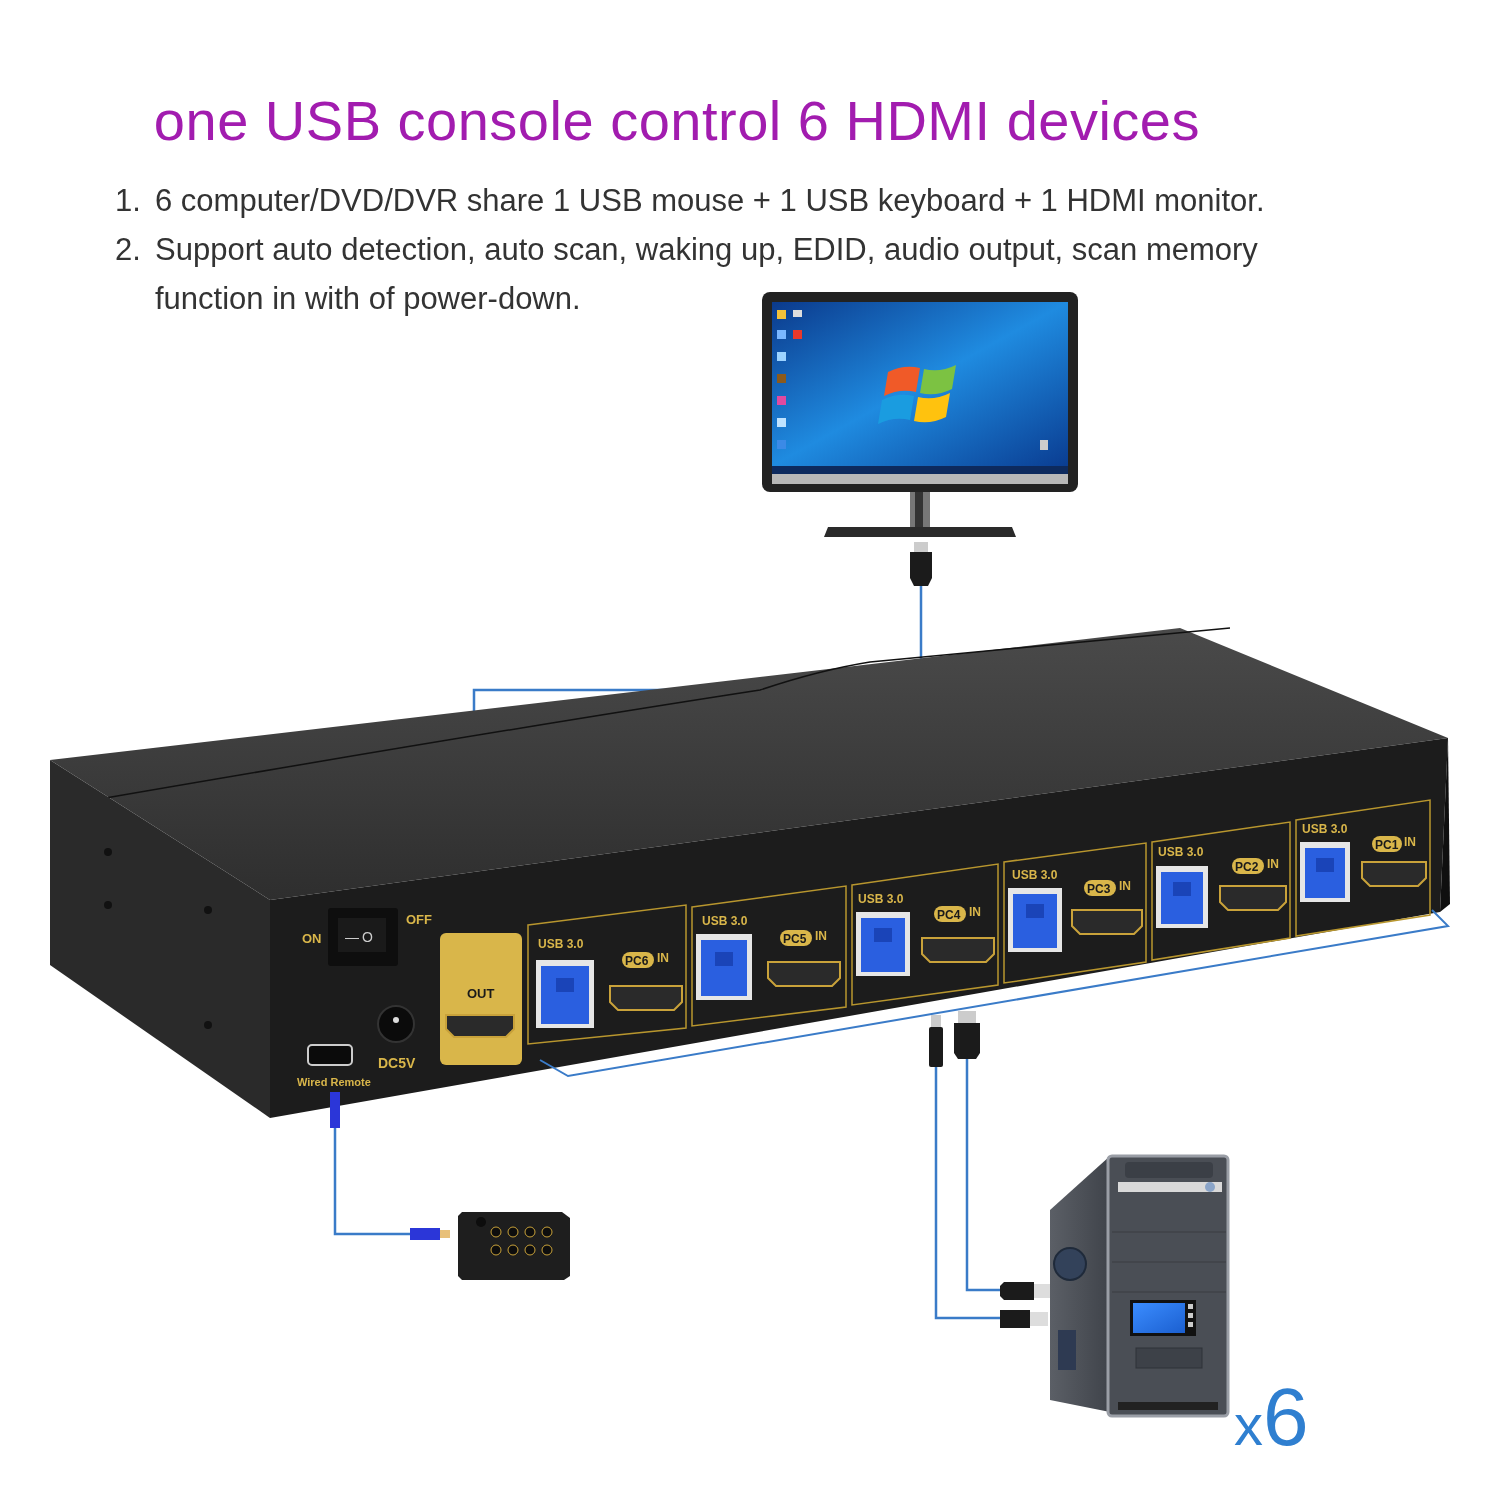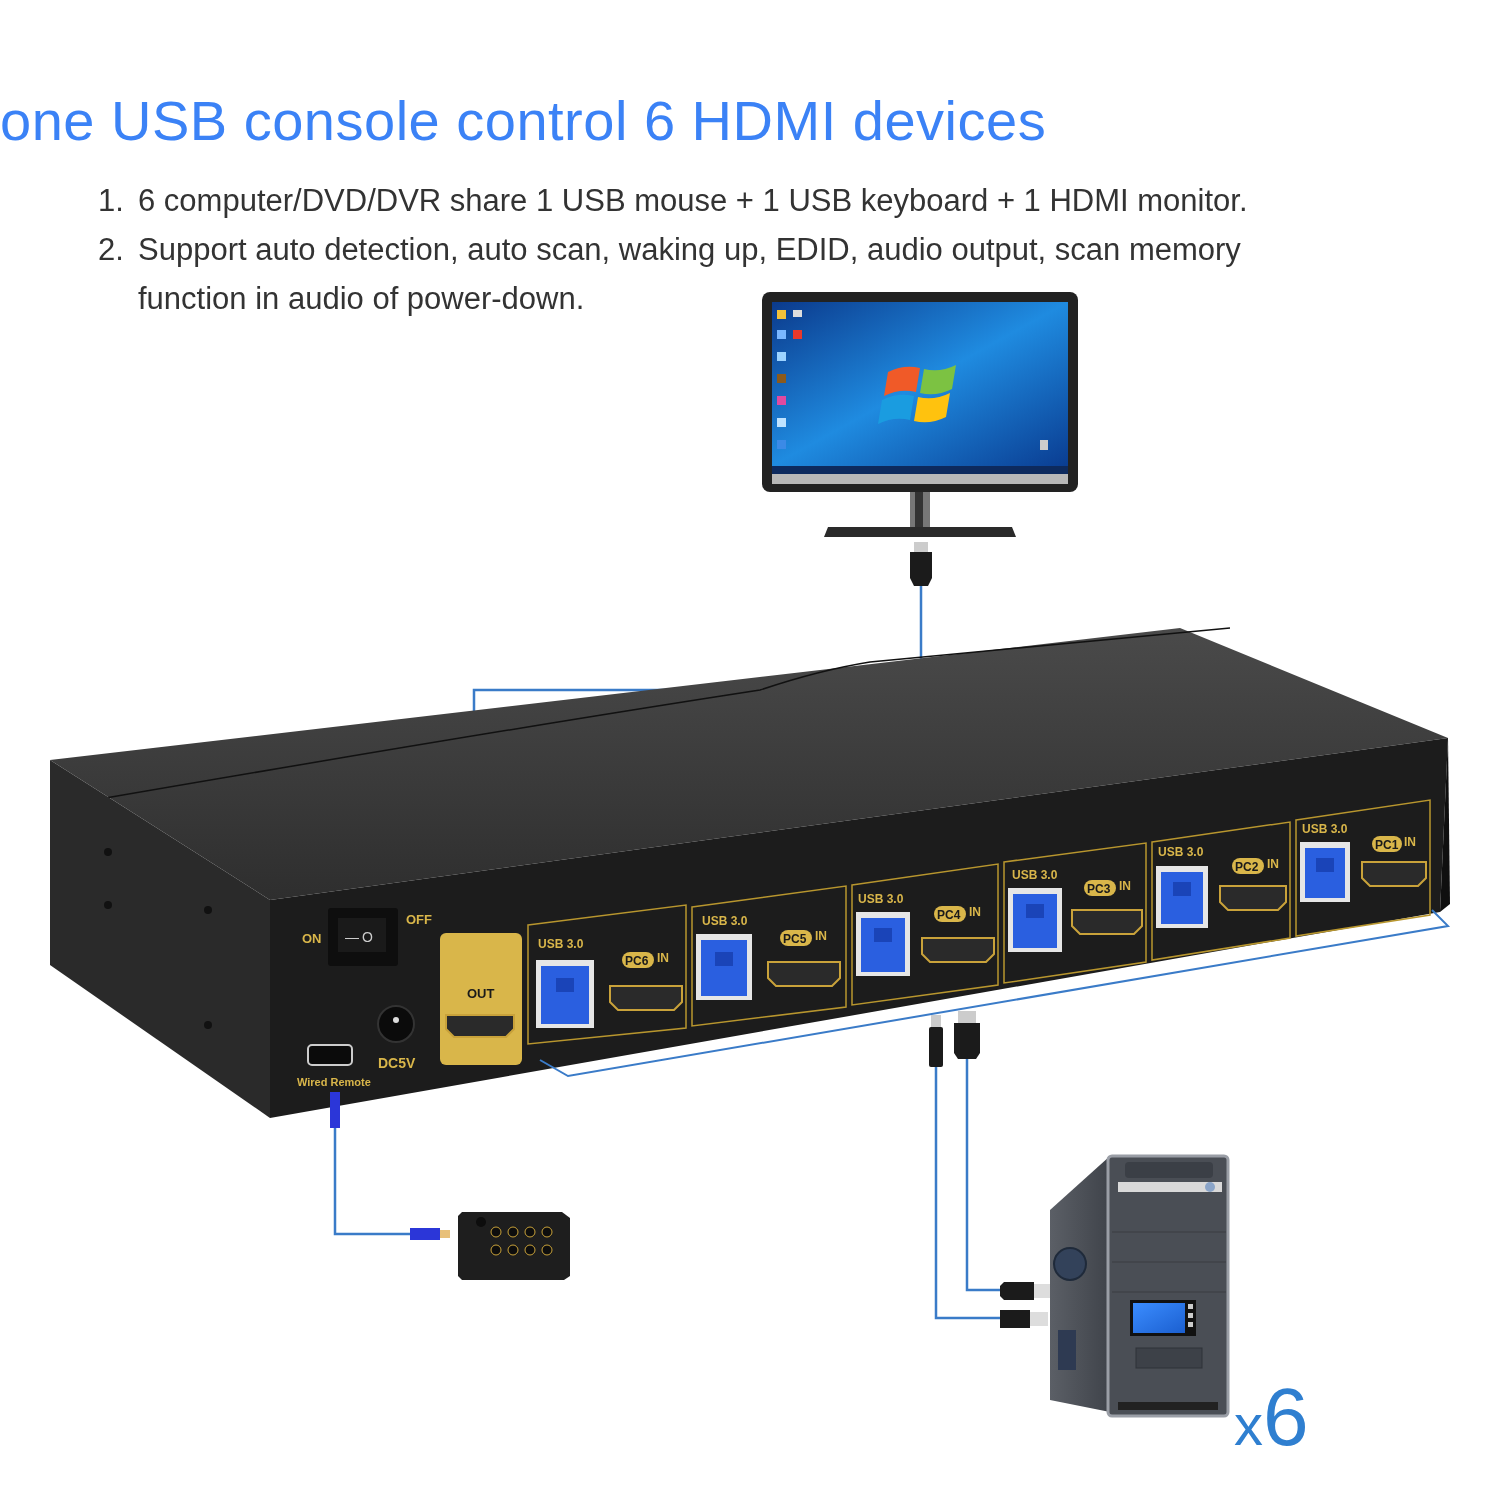--- a/index.html
+++ b/index.html
@@ -1,35 +1,35 @@
 <!DOCTYPE html>
 <html><head>
 <meta charset="utf-8">
 <style>
   html,body{margin:0;padding:0;background:#ffffff;}
   body{width:1500px;height:1500px;position:relative;overflow:hidden;font-family:"Liberation Sans",sans-serif;color:#2b2b2b;}
-  .title{position:absolute;left:0;top:88px;width:1200px;text-align:left;font-size:56px;color:#3b82f6;letter-spacing:0.5px;}
-  .features{position:absolute;left:98px;top:176px;font-size:31px;color:#333;line-height:49px;}
+  .title{position:absolute;left:0;top:88px;width:1200px;text-align:right;font-size:56px;color:#a21caf;letter-spacing:0.5px;}
+  .features{position:absolute;left:115px;top:176px;font-size:31px;color:#333;line-height:49px;}
   .features .item{white-space:nowrap;}
   .features .num{display:inline-block;width:40px;}
   .features .cont{padding-left:40px;}
   svg{position:absolute;left:0;top:0;}
   .lbl{font-family:"Liberation Sans",sans-serif;font-weight:bold;fill:#d9b64a;}
   .x6{position:absolute;left:1234px;top:1370px;font-size:82px;color:#2f7fd0;font-family:"Liberation Sans",sans-serif;}
   .x6 .x{font-size:58px;}
 </style>
 </head>
 <body>
 
 <div class="title">one USB console control 6 HDMI devices</div>
 
 <div class="features">
   <div class="item"><span class="num">1.</span><span>6 computer/DVD/DVR share 1 USB mouse + 1 USB keyboard + 1 HDMI monitor.</span></div>
   <div class="item"><span class="num">2.</span><span>Support auto detection, auto scan, waking up, EDID, audio output, scan memory</span></div>
-  <div class="item cont">function in audio of power-down.</div>
+  <div class="item cont">function in with of power-down.</div>
 </div>
 
 <svg width="1500" height="1500" viewBox="0 0 1500 1500">
   <defs>
     <linearGradient id="screenGrad" x1="0" y1="0" x2="1" y2="1">
       <stop offset="0" stop-color="#0b3a8c"></stop>
       <stop offset="0.5" stop-color="#1f8be0"></stop>
       <stop offset="1" stop-color="#0a3d92"></stop>
     </linearGradient>
     <linearGradient id="topGrad" x1="0" y1="0" x2="0" y2="1">

